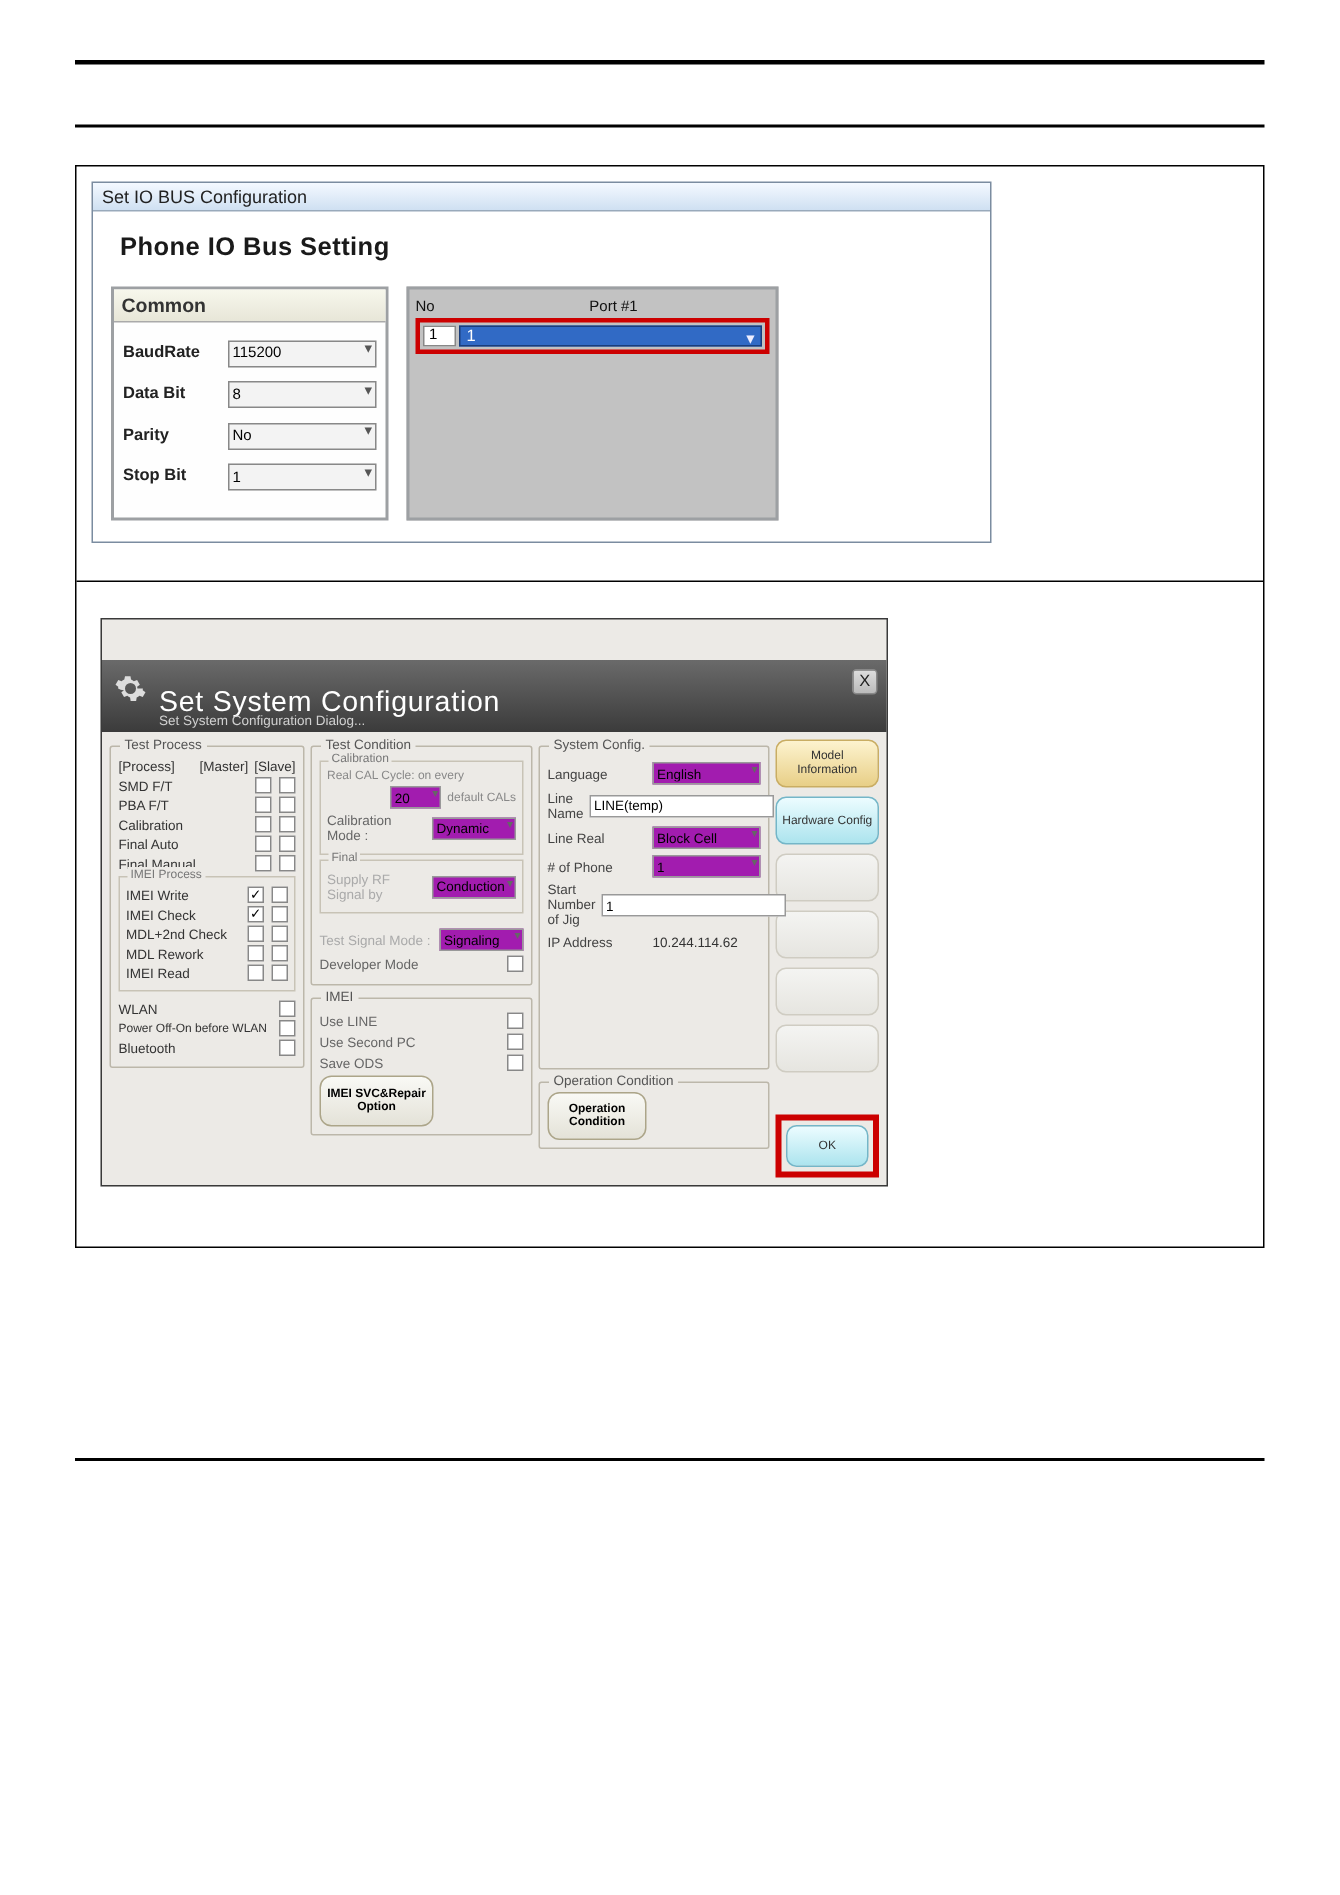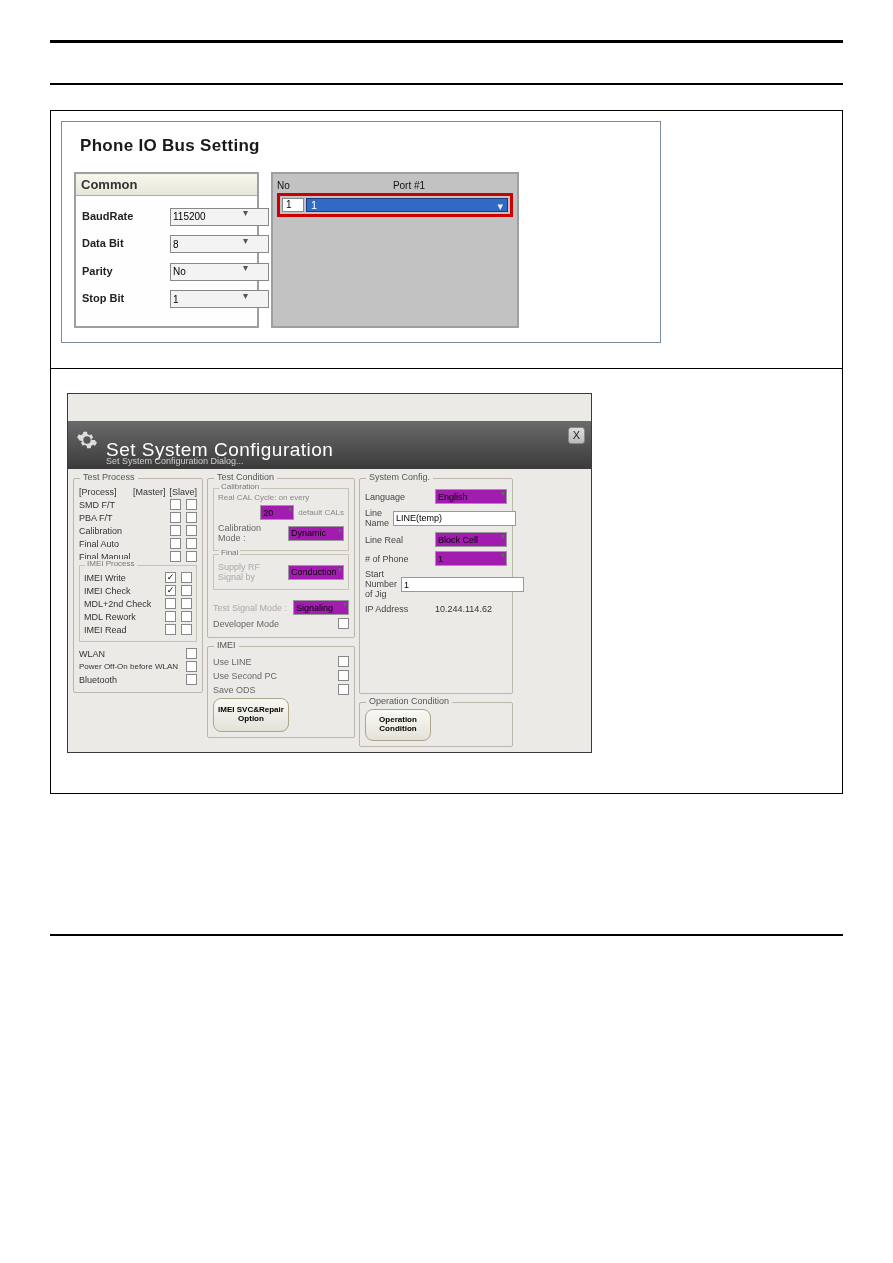--- a/index.html
+++ b/index.html
@@ -18,21 +18,21 @@
   .io-body { padding: 10px 12px 14px 12px; }
   .io-heading { font-size: 17px; font-weight: 600; color: #1a1a1a; margin: 4px 0 16px 6px; letter-spacing: .3px; }
   .io-cols { display: flex; gap: 12px; }
   .panel { border: 2px solid #9da0a3; background: #fefefe; }
   .left-panel { width: 185px; display:flex; flex-direction:column; }
   .left-head { background: linear-gradient(#f7f7ec,#e7e6d8); padding: 3px 5px; font-size:13px; font-weight:700; color:#333; border-bottom:1px solid #aaa;}
   .left-body { padding: 10px 6px; flex:1;}
   .row-f { display:flex; align-items:center; margin-bottom:8px; }
   .row-f .lbl { width: 70px; font-size: 11px; font-weight:700; color:#222;}
   .row-f .inp { flex:1; }
-  .sel { width:100%; height:18px; border:1px solid #888; background:#f3f3f3; font-size:10px; padding:0 2px; appearance:none; position:relative;margin-left:18px;}
+  .sel { width:100%; height:18px; border:1px solid #888; background:#f3f3f3; font-size:10px; padding:0 2px; appearance:none; position:relative;}
   .sel-wrap { position:relative; width:100%; }
   .sel-wrap::after { content:"▾"; position:absolute; right:3px; top:1px; font-size:10px; color:#555; pointer-events:none;}
   .right-panel { width: 248px; background:#c2c2c2; display:flex; flex-direction:column;}
   .porthead { display:flex; padding:6px 4px 0 4px; font-size:10px; color:#111; }
   .porthead .c1{width:28px;} .porthead .c2{flex:1; text-align:center;}
   .hl-wrap { margin: 2px 4px 4px 4px; border: 3px solid #c00; padding:2px; background:#c2c2c2;}
   .hl-row { display:flex; gap:2px;}
   .hl-row .n { width:22px; background:#fff; border:1px solid #888; font-size:10px; padding:0 3px;}
   .hl-row .dd { flex:1; background:#316ac5; color:#fff; border:1px solid #1a3d7a; font-size:11px; padding:0 4px; position:relative;}
   .hl-row .dd::after{content:"▾"; position:absolute; right:4px; top:1px; color:#eef;}
@@ -83,20 +83,21 @@
 </head>
 <body>
 
 <div class="hr-top"></div>
 <div class="hr-mid"></div>
 
 <div class="outer-frame">
 
   <div class="inner-row">
     <div class="io-dialog">
+      <div class="io-title">Set IO BUS Configuration</div>
       <div class="io-body">
         <div class="io-heading">Phone IO Bus Setting</div>
         <div class="io-cols">
 
           <div class="panel left-panel">
             <div class="left-head">Common</div>
             <div class="left-body">
               <div class="row-f">
                 <span class="lbl">BaudRate</span>
                 <span class="inp sel-wrap"><input class="sel" value="115200" style=""></span>
@@ -301,19 +302,30 @@
                 <span style="font-size:9px;">10.244.114.62</span>
               </div>
             <div style="height:70px;"></div>
           </div>
           <div class="fs oc-fs">
             <span class="leg">Operation Condition</span>
             <button class="op-btn">Operation Condition</button>
           </div>
         </div>
 
+        <div class="col rbtns">
+          <div class="rbtn gold">Model Information</div>
+          <div class="rbtn cyan">Hardware Config</div>
+          <div class="rbtn dis"> </div>
+          <div class="rbtn dis"> </div>
+          <div class="rbtn dis"> </div>
+          <div class="rbtn dis"> </div>
+          <div class="hl-ok">
+            <div class="rbtn cyan" style="height:28px;">OK</div>
+          </div>
+        </div>
       </div>
     </div>
   </div>
 
 </div>
 
 <div class="hr-bot"></div>
 
 </body></html>

